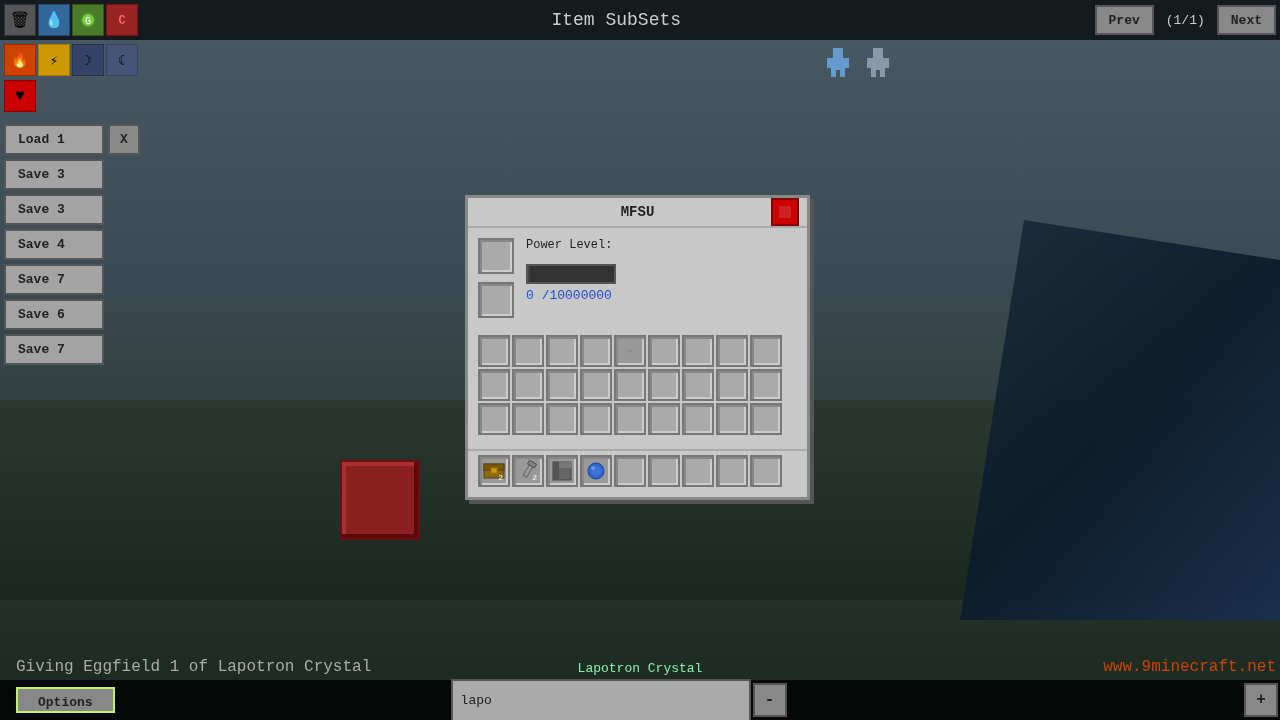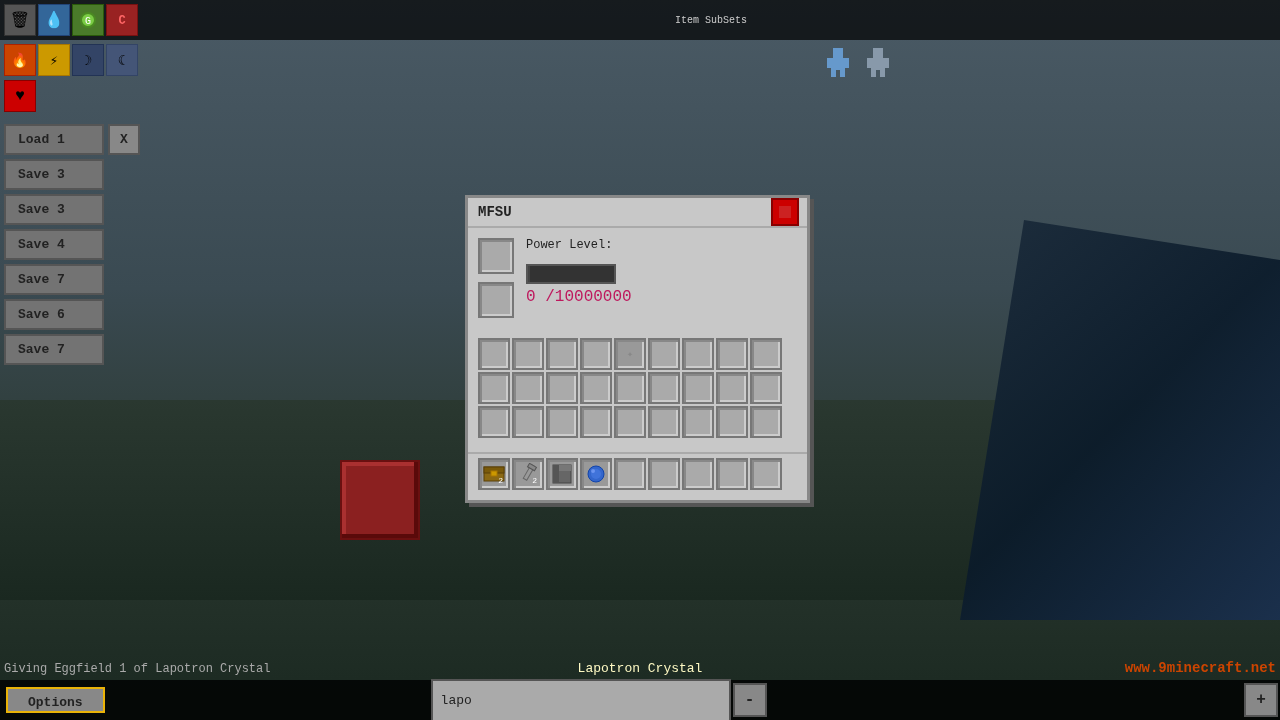--- a/index.html
+++ b/index.html
@@ -84,21 +84,21 @@
 
     .toolbar-icon.trash { background: #555; border: 1px solid #333; }
     .toolbar-icon.water { background: #336699; border: 1px solid #224477; }
     .toolbar-icon.green { background: #4a7a2a; border: 1px solid #2a5a0a; }
     .toolbar-icon.red-c { background: #992222; border: 1px solid #771111; }
 
     .toolbar-title {
       flex: 1;
       text-align: center;
       color: #ccc;
-      font-size: 10px;
+      font-size: 18px;
       font-family: 'Courier New', monospace;
     }
 
     .toolbar-nav {
       display: flex;
       align-items: center;
       gap: 4px;
       padding: 4px;
     }
 
@@ -193,21 +193,21 @@
       position: absolute;
       top: 120px;
       left: 0;
       display: flex;
       flex-direction: column;
       gap: 4px;
       padding: 4px;
     }
 
     .side-btn {
-      background: #737373;
+      background: #a3a3a3;
       border: 2px solid #555;
       color: #222;
       font-family: 'Courier New', monospace;
       font-size: 13px;
       font-weight: bold;
       padding: 6px 12px;
       cursor: pointer;
       width: 100px;
       text-align: left;
     }
@@ -235,21 +235,21 @@
       left: 465px;
       width: 345px;
       background: #c8c8c8;
       border: 3px solid #888;
       box-shadow: 4px 4px 0 #555;
     }
 
     .modal-header {
       display: flex;
       align-items: center;
-      justify-content: flex-start;
+      justify-content: center;
       padding: 6px 10px;
       position: relative;
       background: #c8c8c8;
       border-bottom: 2px solid #aaa;
     }
 
     .modal-title {
       font-family: 'Courier New', monospace;
       font-size: 14px;
       color: #222;
@@ -320,22 +320,22 @@
       background: repeating-linear-gradient(
         90deg,
         #444 0px, #444 4px,
         #333 4px, #333 8px
       );
       width: 2px;
     }
 
     .power-values {
       font-family: 'Courier New', monospace;
-      font-size: 16px;
-      color: #be185d;
+      font-size: 13px;
+      color: #1d4ed8;
       margin-bottom: 18px;
     }
 
     .out-label {
       font-family: 'Courier New', monospace;
       font-size: 12px;
       color: #222;
       margin-top: 4px;
     }
 
@@ -396,29 +396,29 @@
       right: 0;
       height: 40px;
       background: rgba(0,0,0,0.8);
       display: flex;
       align-items: center;
       gap: 0;
     }
 
     .options-btn {
       background: #888;
-      border: 2px solid #eab308;
+      border: 2px solid #bef264;
       color: #222;
       font-family: 'Courier New', monospace;
       font-size: 13px;
       font-weight: bold;
       padding: 6px 20px;
       cursor: pointer;
       height: 26px;
-      margin: 3px 6px;
+      margin: 3px 16px;
     }
 
     .search-input {
       background: #aaa;
       border: 2px solid #555;
       color: #222;
       font-family: 'Courier New', monospace;
       font-size: 13px;
       padding: 4px 8px;
       height: 43px;
@@ -444,45 +444,45 @@
       margin: 3px 2px;
     }
 
     
     .status-text {
       position: absolute;
       bottom: 44px;
       left: 0;
       right: 0;
       text-align: center;
-      color: #fef9c3;
+      color: #86efac;
       font-family: 'Courier New', monospace;
       font-size: 13px;
       margin-top: 40px;
     }
 
     
     .bottom-left-text {
       position: absolute;
       bottom: 44px;
-      left: 4px;
+      left: 16px;
       color: #aaa;
       font-family: 'Courier New', monospace;
-      font-size: 12px;
+      font-size: 16px;
     }
 
     
     .watermark {
       position: absolute;
       bottom: 44px;
       right: 4px;
       color: #cc4400;
       font-family: 'Courier New', monospace;
-      font-size: 14px;
-      font-weight: bold;
+      font-size: 16px;
+      font-weight: normal;
     }
 
     
     .player-svg {
       width: 32px;
       height: 32px;
     }
   </style>
 </head>
 <body>
@@ -506,20 +506,25 @@
       <svg width="18" height="18" viewBox="0 0 18 18">
         <text x="9" y="13" text-anchor="middle" font-size="12" fill="#ff6666" font-weight="bold">C</text>
       </svg>
     </div>
   </div>
 
   <div class="toolbar-title">
     <span>Item SubSets</span>
   </div>
 
+  <div class="toolbar-nav">
+    <button class="nav-btn">Prev</button>
+    <span class="nav-counter">(1/1)</span>
+    <button class="nav-btn">Next</button>
+  </div>
 </div>
 
 <div class="second-toolbar">
   <div class="toolbar-icon2 icon-fire">🔥</div>
   <div class="toolbar-icon2 icon-sun">⚡</div>
   <div class="toolbar-icon2 icon-moon">☽</div>
   <div class="toolbar-icon2 icon-moon2">☾</div>
 </div>
 
 <div class="player-icons">

